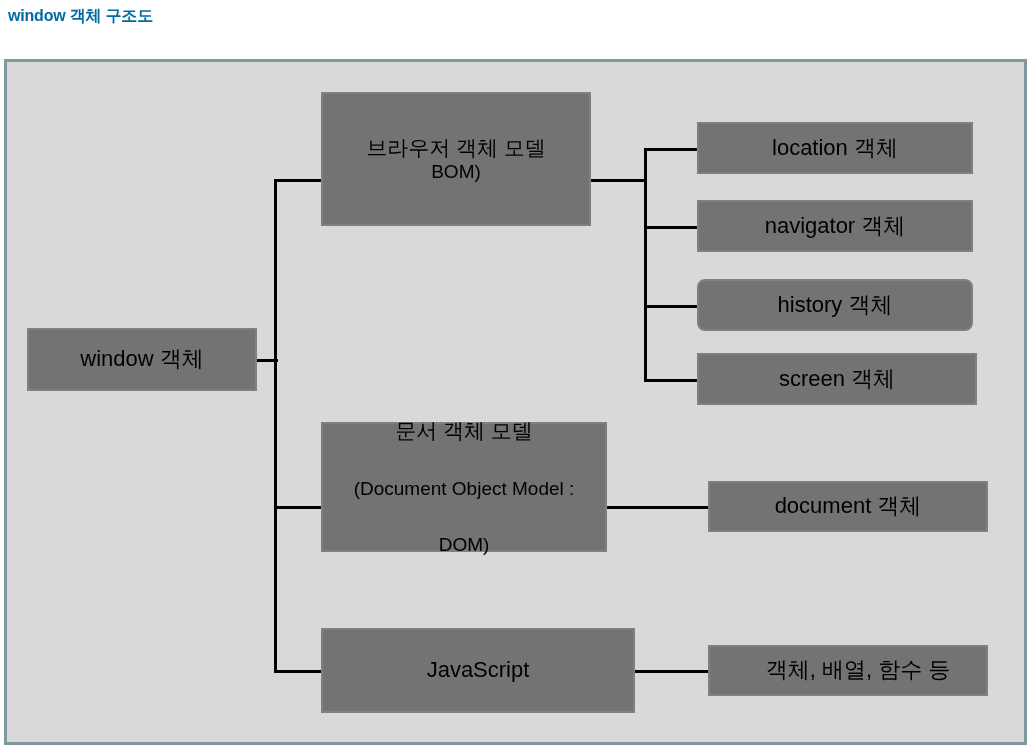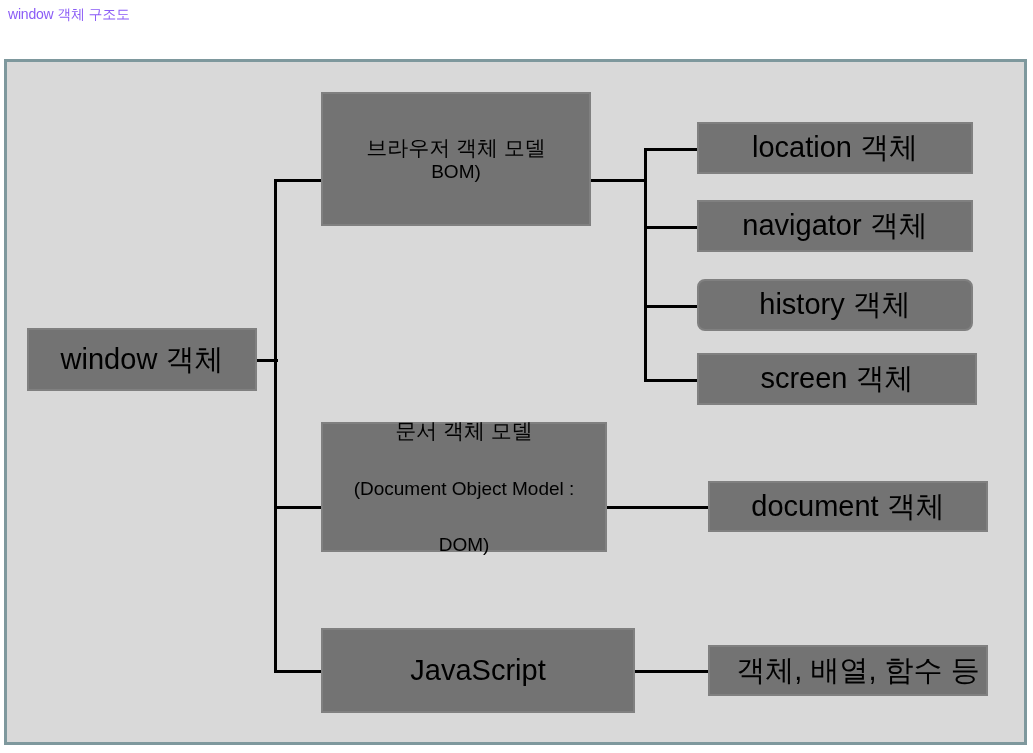--- a/index.html
+++ b/index.html
@@ -12,23 +12,23 @@
     height: 753px;
     position: relative;
     font-family: "Liberation Sans", "DejaVu Sans", sans-serif;
     overflow: hidden;
   }
 
   #page-title {
     position: absolute;
     left: 8px;
     top: 6px;
-    font-size: 14px;
-    font-weight: 400;
-    color: #8b5cf6;
+    font-size: 16px;
+    font-weight: 700;
+    color: #0369a1;
     letter-spacing: -0.2px;
     white-space: nowrap;
   }
 
   #diagram-canvas {
     position: absolute;
     left: 4px;
     top: 59px;
     width: 1023px;
     height: 686px;
@@ -59,21 +59,21 @@
     color: #000000;
     line-height: 1.22;
     z-index: 3;
   }
 
   .node .ln {
     display: block;
     white-space: nowrap;
   }
 
-  .node.single { font-size: 29px; }
+  .node.single { font-size: 22px; }
   .node.multi  { font-size: 21px; }
   .node.multi .ln.sub { font-size: 19px; }
 
   
   .edge {
     position: absolute;
     background: #000000;
     z-index: 2;
   }
   .edge.h { height: 3px; }

